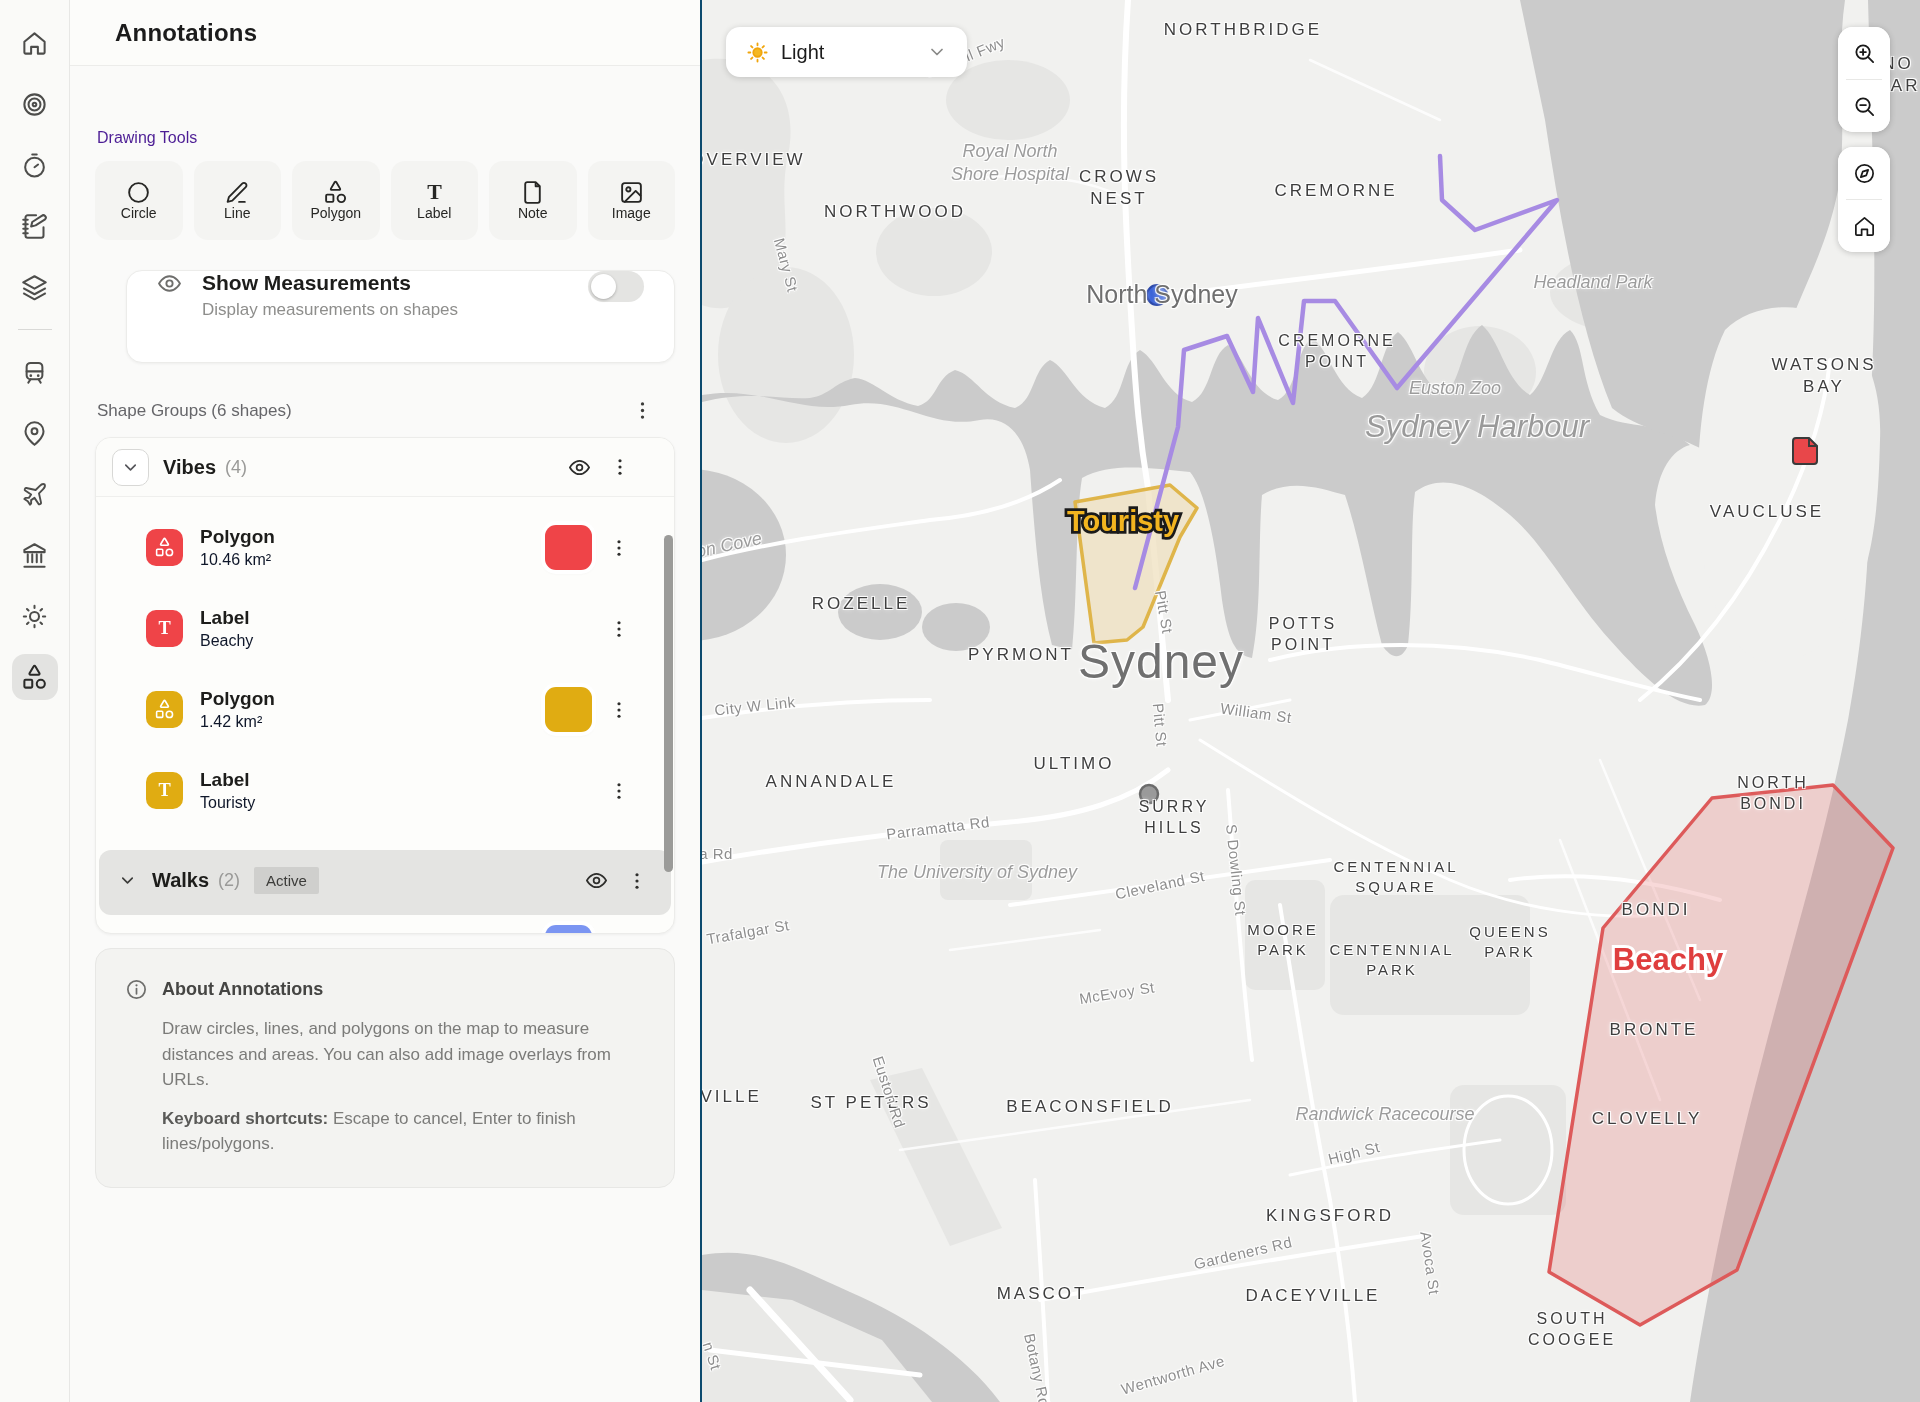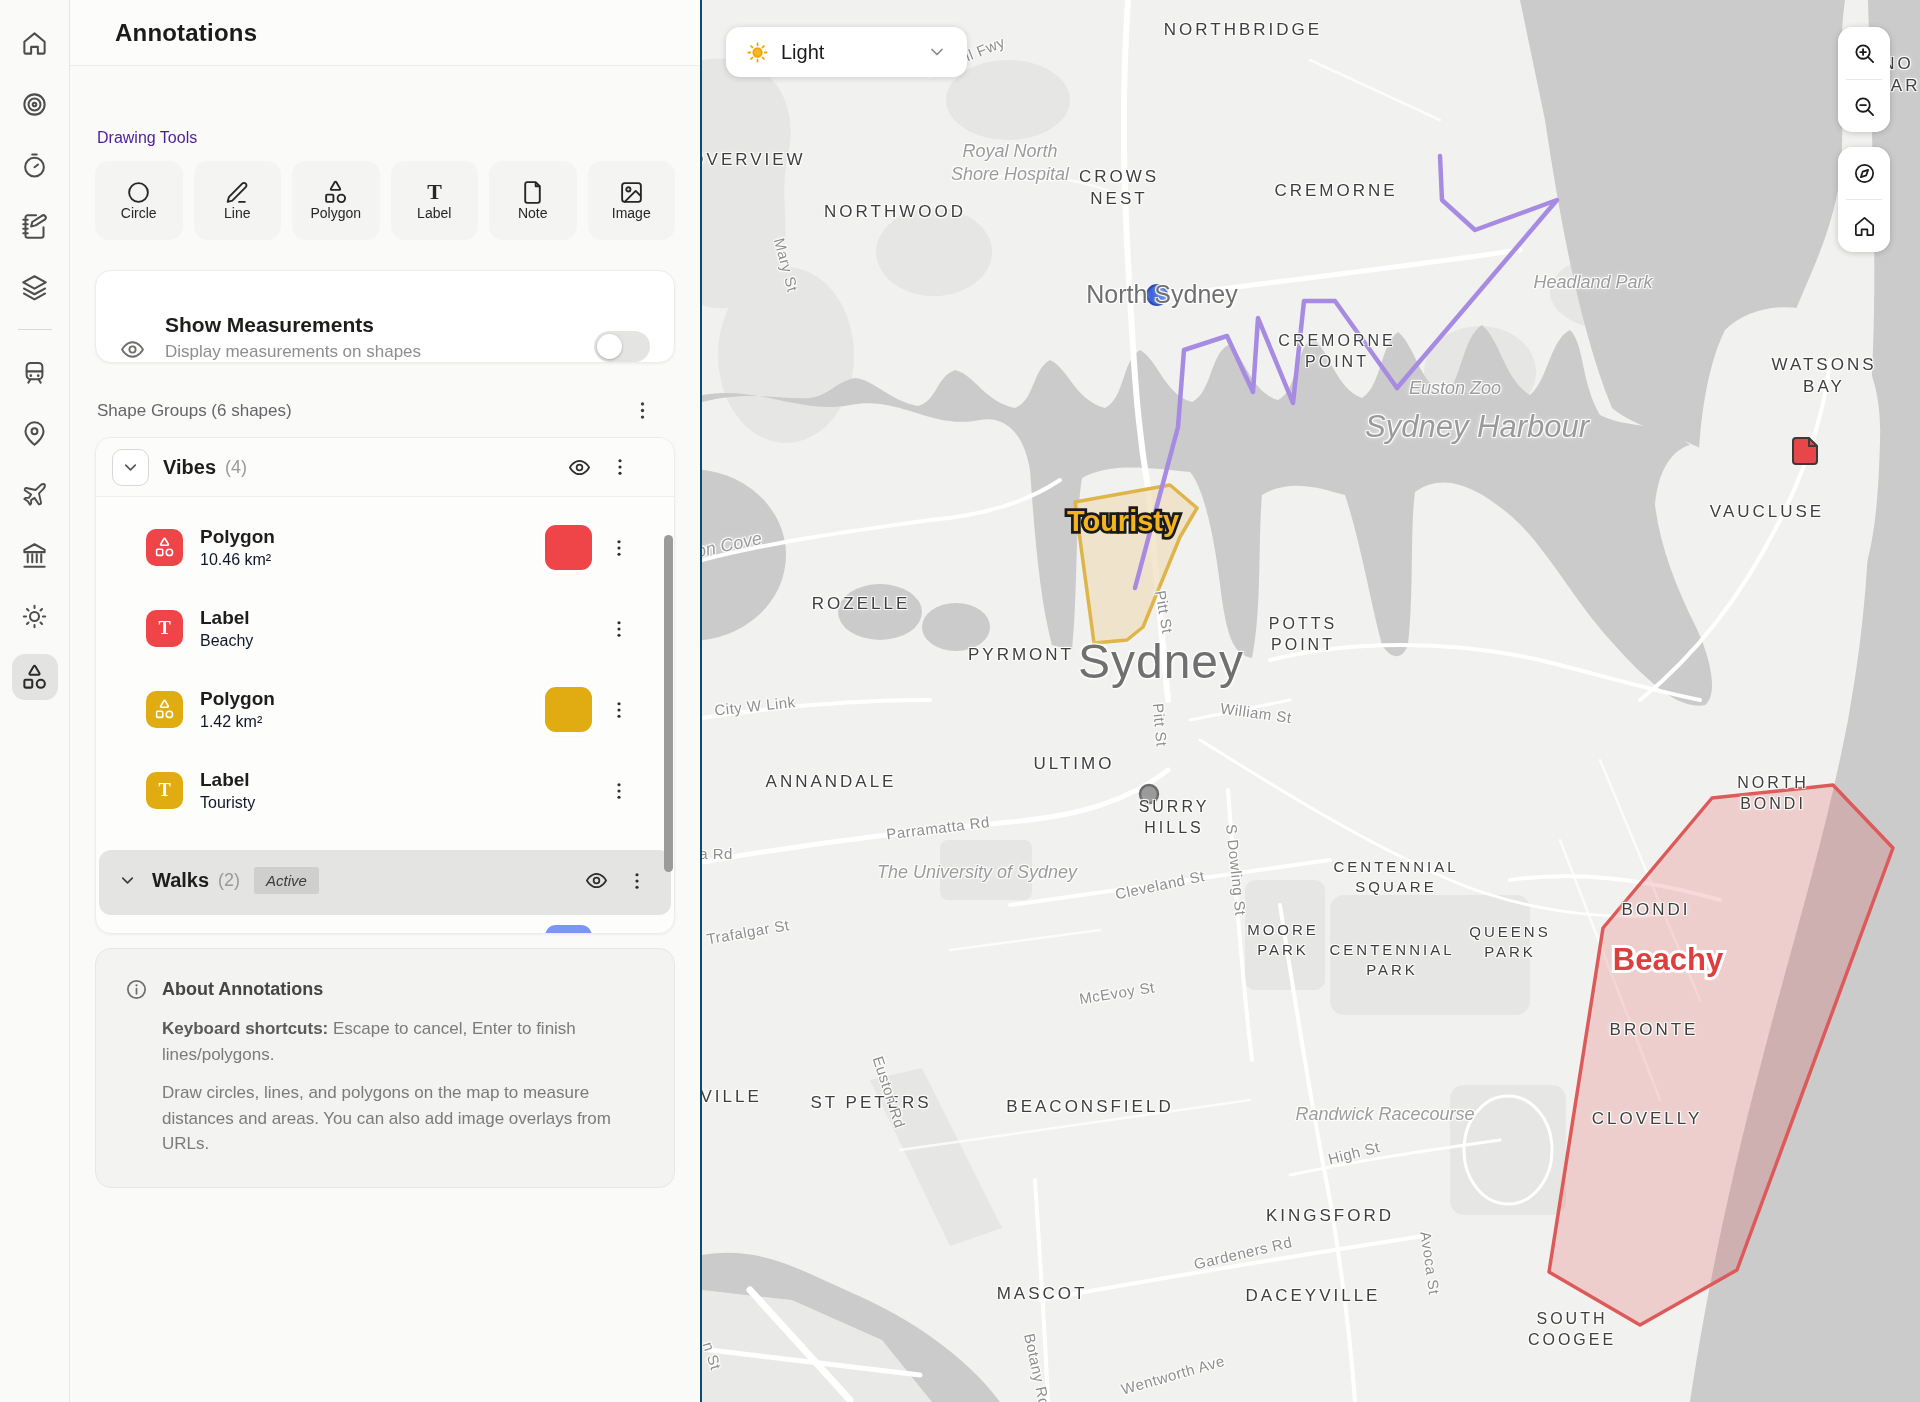--- a/index.html
+++ b/index.html
@@ -31,21 +31,21 @@
   .switch.on .knob{right:3px;}
   .switch.off .knob{left:3px;}
 
   .sect-label{font-size:16px;color:#4c1d95;margin:36px 0 14px 2px;}
 
   .tools{display:flex;gap:11px;}
   .tool{flex:1;height:79px;background:#F4F4F2;border-radius:14px;display:flex;flex-direction:column;align-items:center;justify-content:center;gap:0;color:#262624;cursor:pointer;}
   .tool svg{width:25px;height:25px;}
   .tool-label{font-size:14px;color:#262624;}
 
-  .meas-card{margin-top:30px;height:93px;display:flex;align-items:flex-end;padding:0 24px;box-sizing:border-box;}
+  .meas-card{margin-top:30px;height:93px;display:flex;align-items:flex-start;padding:0 30px;box-sizing:border-box;margin-left:31px;}
   .eye-left{width:25px;height:25px;color:#6E6E6C;margin-right:20px;flex:none;}
 
   .groups-head{display:flex;align-items:center;margin:37px 2px 16px 2px;}
   .groups-label{font-size:17px;color:#66666A;}
   .gh-kebab{margin-left:auto;margin-right:20px;width:21px;height:21px;color:#3C3C3A;cursor:pointer;}
 
   .list-card{height:495px;overflow:hidden;position:relative;background:#FDFDFB;}
   .grp-head{height:58px;display:flex;align-items:center;padding:0 20px 0 16px;border-bottom:1px solid #EFEFED;background:#FCFCFA;border-radius:14px 14px 0 0;}
   .chev-box{width:35px;height:35px;border:1px solid #D8D8D6;border-radius:10px;background:#fff;display:flex;align-items:center;justify-content:center;color:#55555A;margin-right:14px;cursor:pointer;}
   .chev-box svg,.chev-plain{width:19px;height:19px;}
@@ -58,21 +58,21 @@
   .tile{width:37px;height:37px;border-radius:10px;display:flex;align-items:center;justify-content:center;color:#fff;flex:none;}
   .tile svg{width:21px;height:21px;}
   .rtxt{margin-left:17px;}
   .rtitle{font-size:19px;font-weight:700;color:#1D1D1B;}
   .rsub{font-size:16px;color:#0f172a;margin-top:3px;}
   .swatch{width:47px;height:45px;border-radius:11px;margin-left:auto;box-shadow:0 0 0 4px #fff,0 1px 4px rgba(0,0,0,.28);cursor:pointer;}
   .row-kebab{width:20px;height:20px;color:#2E2E2C;margin-left:17px;margin-right:45px;cursor:pointer;}
   .srow.nosw .row-kebab{margin-left:auto;}
   .walks-head{height:61px;background:#E4E4E2;border-radius:12px;margin:19px 3px 0 3px;display:flex;align-items:center;padding:0 17px 4px 19px;cursor:pointer;}
   .chev-plain{color:#3C3C3A;margin-right:15px;}
-  .badge{background:#CFCFCD;color:#3C3C3A;font-size:15px;border-radius:2px;padding:5px 12px;margin-left:14px;font-style:italic;}
+  .badge{background:#CFCFCD;color:#3C3C3A;font-size:15px;border-radius:2px;padding:5px 12px;margin-left:14px;}
   .walks-head .grp-kebab{margin-right:7px;}
   .partial-row{height:60px;display:flex;align-items:flex-start;padding-left:50px;padding-top:10px;}
   .partial-row .swatch{margin-left:auto;margin-right:82px;}
 
   .about-card{margin-top:14px;background:#F3F3F1;border:1px solid #E7E7E5;border-radius:16px;padding:29px 34px 30px 29px;box-sizing:border-box;}
   .about-head{display:flex;align-items:center;gap:14px;}
   .about-head svg{width:23px;height:23px;color:#6E6E6C;flex:none;}
   .about-title{font-size:18px;font-weight:700;color:#454543;}
   .about-body{margin:15px 0 0 37px;font-size:17px;line-height:1.5;color:#7B7B79;}
   .about-body p{margin:0;}
@@ -478,22 +478,22 @@
       <div style="position:absolute;left:594px;top:535px;width:9px;height:337px;border-radius:5px;background:#9B9B99;"></div>
 
       <div class="about-card">
         <div class="about-head">
           <svg>
               <use href="#i-info"></use>
             </svg>
           <span class="about-title">About Annotations</span>
         </div>
         <div class="about-body">
+          <p>Draw circles, lines, and polygons on the map to measure distances and areas. You can also add image overlays from URLs.</p>
           <p><b>Keyboard shortcuts:</b><span> Escape to cancel, Enter to finish lines/polygons.</span></p>
-          <p>Draw circles, lines, and polygons on the map to measure distances and areas. You can also add image overlays from URLs.</p>
         </div>
       </div>
 
     </div>
   </section>
 
   <section class="map">
     <svg class="base" width="1218" height="1402" viewBox="702 0 1218 1402">
       <rect x="702" y="0" width="1218" height="1402" fill="#F1F1EF"></rect>
 

